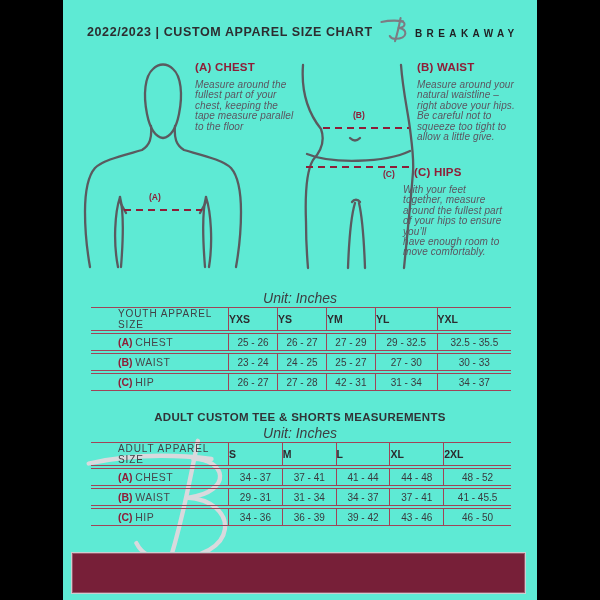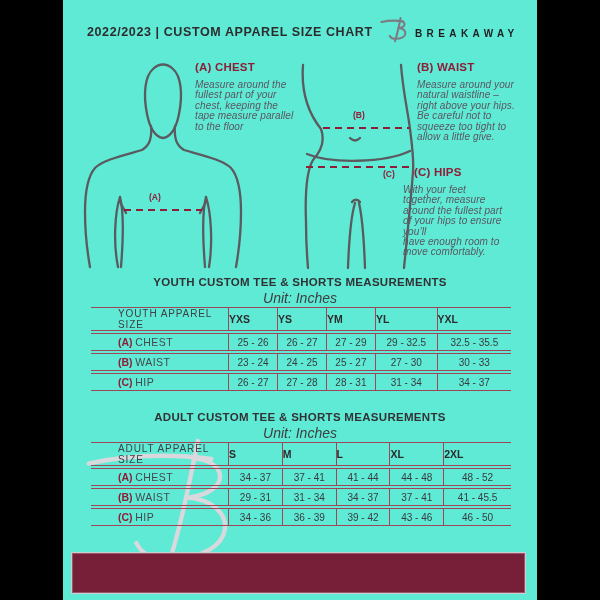--- a/index.html
+++ b/index.html
@@ -127,21 +127,20 @@
 
     <div class="guide-head" style="left:351px; top:166px;">(C) HIPS</div>
     <div class="guide-body" style="left:340px; top:185px; width:120px;">With your feet
 together, measure
 around the fullest part
 of your hips to ensure
 you’ll
 have enough room to
 move comfortably.</div>
 
-    <div class="sec-title" style="top:276px;">YOUTH CUSTOM TEE &amp; SHORTS MEASUREMENTS</div>
     <div class="sec-unit" style="top:290px;">Unit: Inches</div>
     <table class="size-table" style="top:305px;">
       <colgroup>
           <col class="c0">
           <col>
           <col>
           <col>
           <col>
           <col>
         </colgroup>
@@ -167,21 +166,21 @@
         <td>23 - 24</td>
         <td>24 - 25</td>
         <td>25 - 27</td>
         <td>27 - 30</td>
         <td>30 - 33</td>
       </tr>
       <tr>
         <td class="col-label"><span class="row-prefix">(C)</span> <span class="row-label">HIP</span></td>
         <td>26 - 27</td>
         <td>27 - 28</td>
-        <td>28 - 31</td>
+        <td>42 - 31</td>
         <td>31 - 34</td>
         <td>34 - 37</td>
       </tr>
     </tbody>
       </table>
 
     <div class="sec-title" style="top:411px;">ADULT CUSTOM TEE &amp; SHORTS MEASUREMENTS</div>
     <div class="sec-unit" style="top:425px;">Unit: Inches</div>
     <table class="size-table" style="top:440px;">
       <colgroup>

